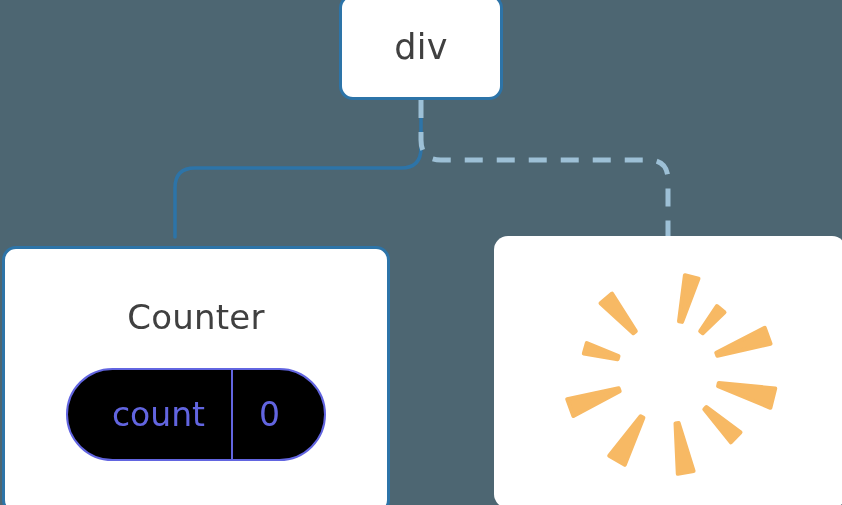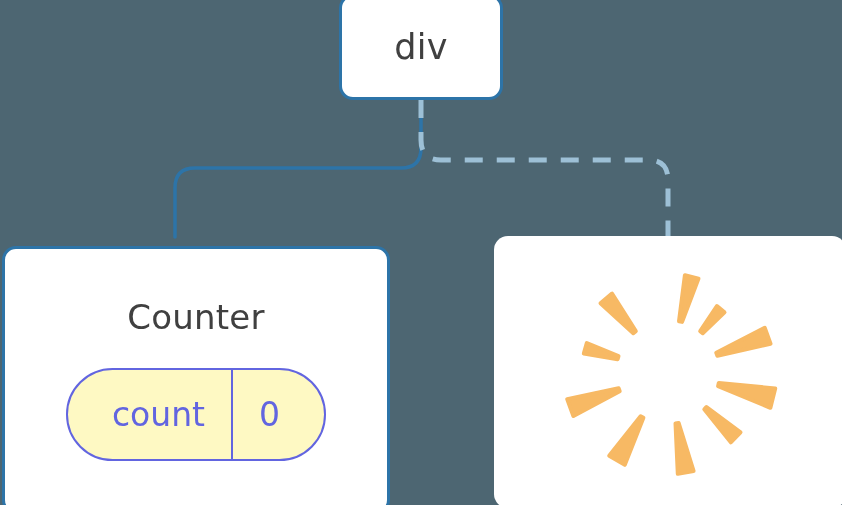--- a/index.html
+++ b/index.html
@@ -81,21 +81,21 @@
     justify-content: center;
     margin-top: 31px;
   }
   .pill {
     display: flex;
     align-items: stretch;
     height: 93px;
     border: 2px solid #6265e0;
     border-radius: 47px;
     box-sizing: border-box;
-    background: #fef9c3;
+    background: #000000;
   }
   .pill-key {
     display: flex;
     align-items: center;
     justify-content: center;
     padding: 0 26px 0 44px;
     color: #6265e0;
     font-size: 33px;
     white-space: nowrap;
   }

